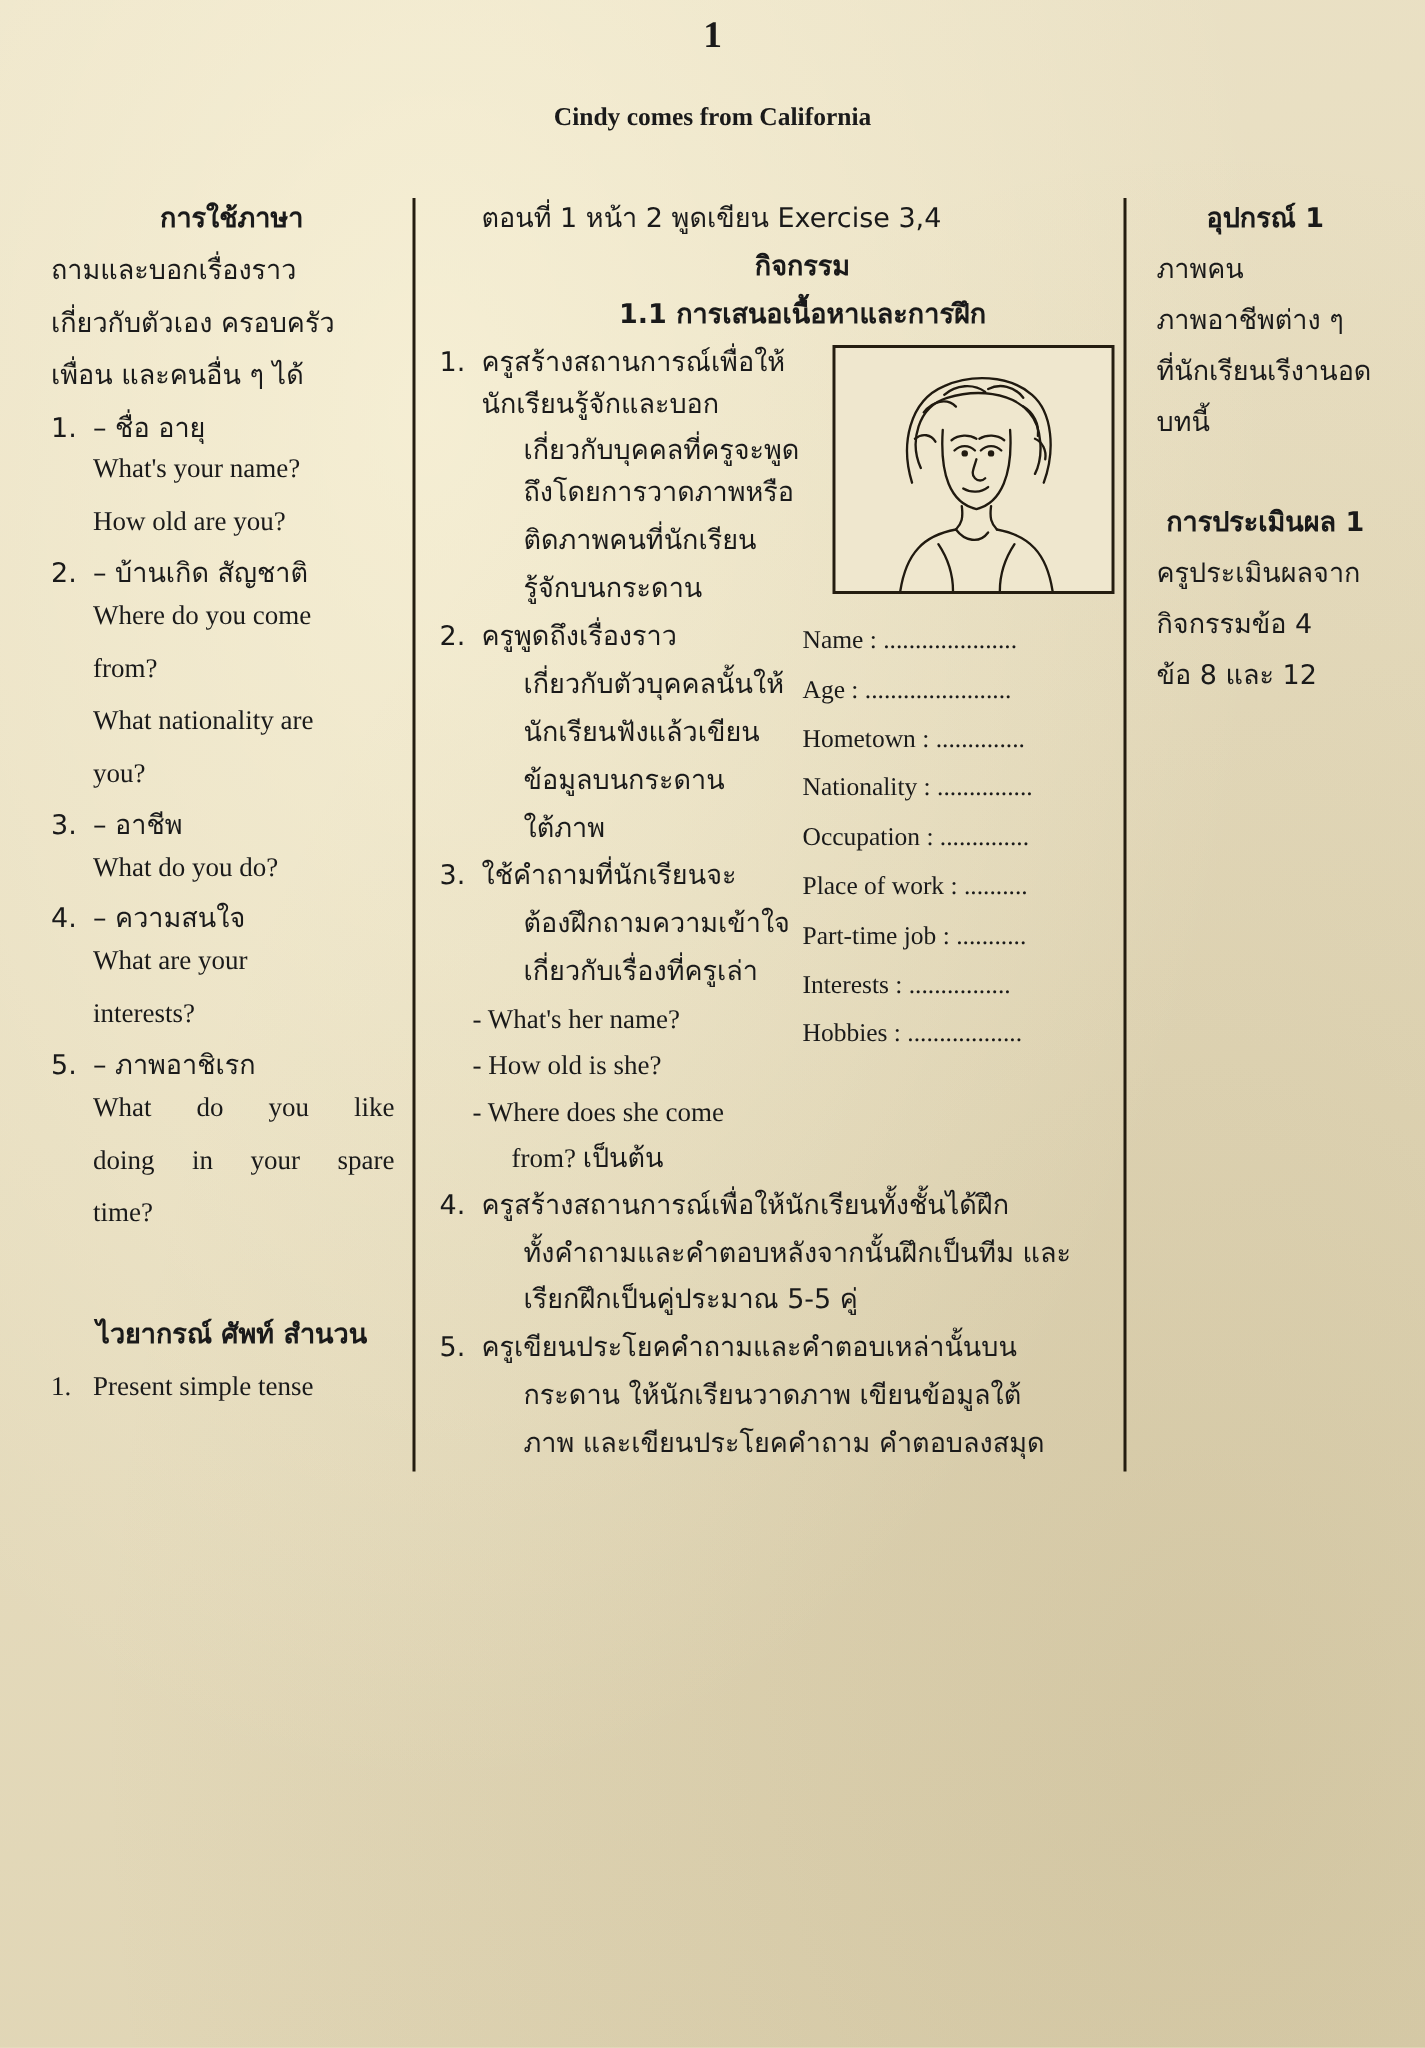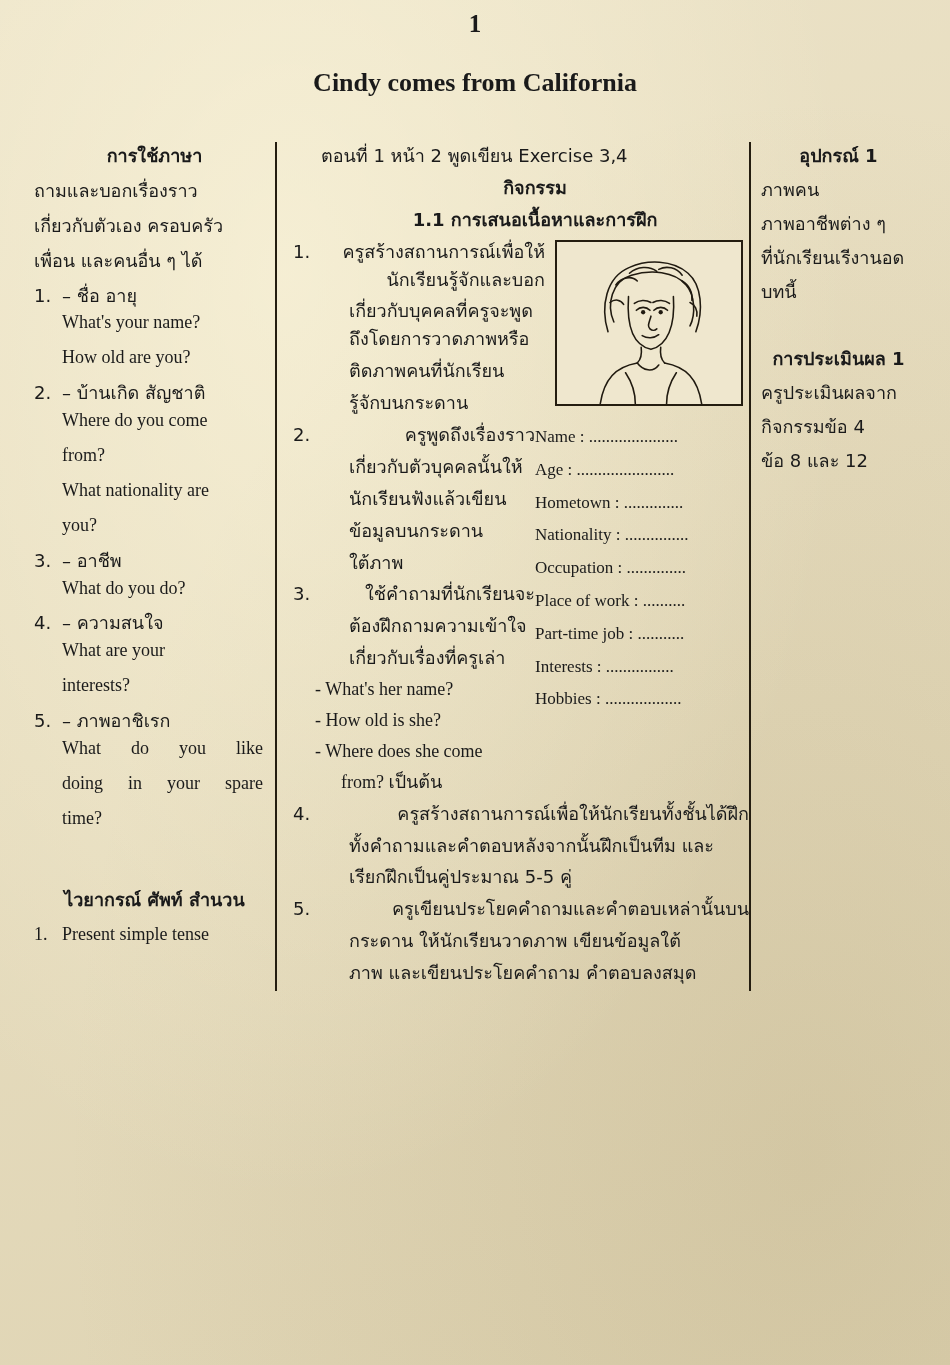--- a/index.html
+++ b/index.html
@@ -32,21 +32,21 @@
   }
   .page-number {
     text-align: center;
     font-size: 25px;
     font-weight: bold;
     padding-top: 10px;
     letter-spacing: 0;
   }
   .chapter-title {
     text-align: center;
-    font-size: 26px;
+    font-size: 17px;
     font-weight: bold;
     margin-top: 30px;
   }
 
   table.sheet {
     width: 100%;
     border-collapse: collapse;
     margin-top: 44px;
     table-layout: fixed;
   }
@@ -119,21 +119,20 @@
     display: flex;
     gap: 8px;
     margin-bottom: 4px;
   }
   .b-row .n {
     width: 20px;
     flex: none;
   }
   .b-row .t {
     flex: 1 1 auto;
-    text-align: right;
   }
   .b-text {
     margin-bottom: 4px;
     margin-left: 28px;
   }
   .wrap-area {
     position: relative;
   }
   .portrait {
     float: right;
@@ -339,21 +338,21 @@
           <div class="thai b-text" style="padding-left:28px;">เรียกฝึกเป็นคู่ประมาณ 5-5 คู่</div>
 
           <div class="b-row thai">
             <span class="n">5.</span>
             <span class="t">ครูเขียนประโยคคำถามและคำตอบเหล่านั้นบน</span>
           </div>
           <div class="thai b-text" style="padding-left:28px;">กระดาน ให้นักเรียนวาดภาพ เขียนข้อมูลใต้</div>
           <div class="thai b-text" style="padding-left:28px;">ภาพ และเขียนประโยคคำถาม คำตอบลงสมุด</div>
         </td>
 
-        <td class="body-cell vline-l" style="padding-left:10px;margin-left:33px;">
+        <td class="body-cell vline-l" style="padding-left:20px;margin-left:33px;">
           <div class="thai bold c-line">อุปกรณ์ 1</div>
           <div class="thai c-line">ภาพคน</div>
           <div class="thai c-line">ภาพอาชีพต่าง ๆ</div>
           <div class="thai c-line">ที่นักเรียนเรีงานอด</div>
           <div class="thai c-line">บทนี้</div>
 
           <div class="c-gap"></div>
 
           <div class="thai bold c-line">การประเมินผล 1</div>
           <div class="thai c-line">ครูประเมินผลจาก</div>

